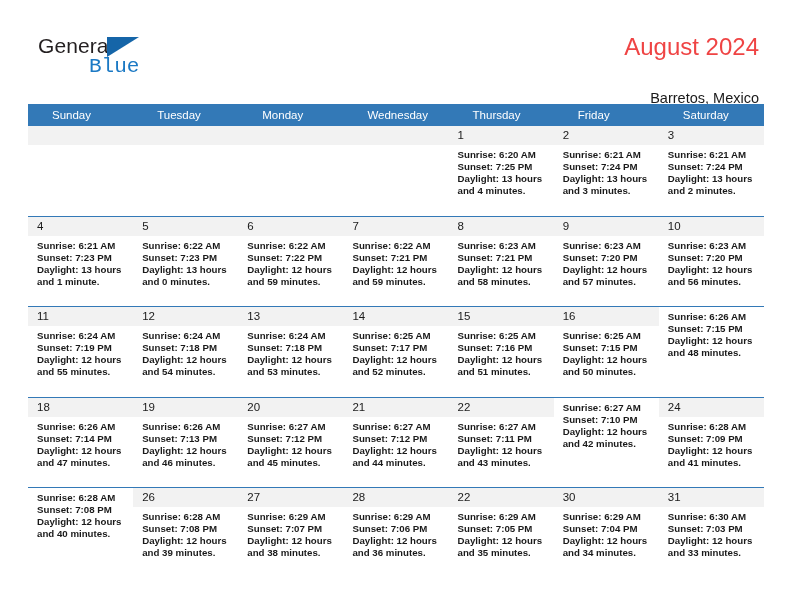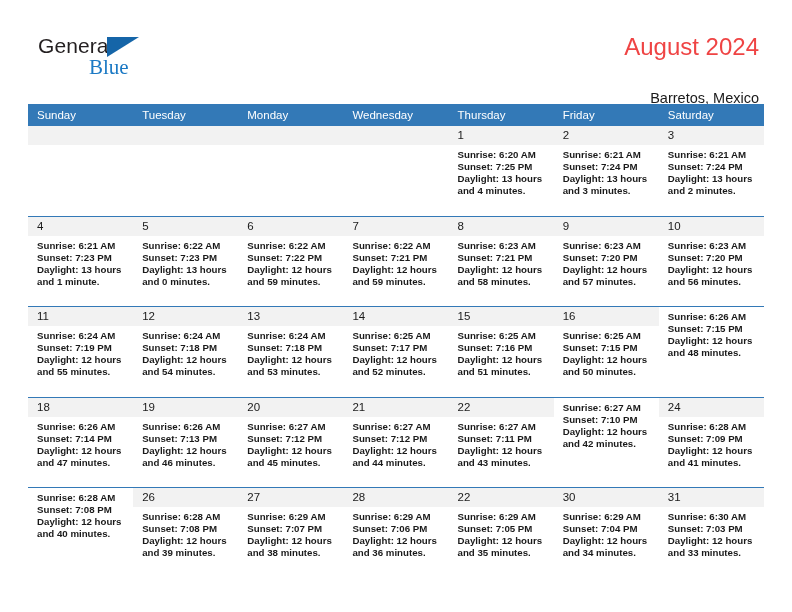--- a/index.html
+++ b/index.html
@@ -44,21 +44,21 @@
     letter-spacing: 0.1px;
     color: #231f20;
     font-family: "Liberation Sans", sans-serif;
   }
   .brand-blue {
     position: absolute;
     left: 57px;
     top: 21px;
     font-size: 21px;
     color: #1b79c4;
-    font-family: Liberation Serif, serif;
+    font-family: Liberation Mono, monospace;
   }
   .brand-triangle {
     position: absolute;
     left: 75px;
     top: 3px;
     width: 0;
     height: 0;
     border-left: 32px solid #1565a8;
     border-bottom: 20px solid transparent;
   }
@@ -94,21 +94,21 @@
   .dow-row {
     display: flex;
     background: #3379b7;
     height: 22px;
   }
   .dow-cell {
     flex: 1 1 0;
     color: #ffffff;
     font-size: 11.5px;
     line-height: 22px;
-    padding-left: 9px;
+    padding-left: 24px;
     box-sizing: border-box;
     white-space: nowrap;
   }
   .week-row {
     display: flex;
     border-top: 1.5px solid #3379b7;
     height: 89.5px;
   }
   .week-row:first-of-type {
     border-top: none;

